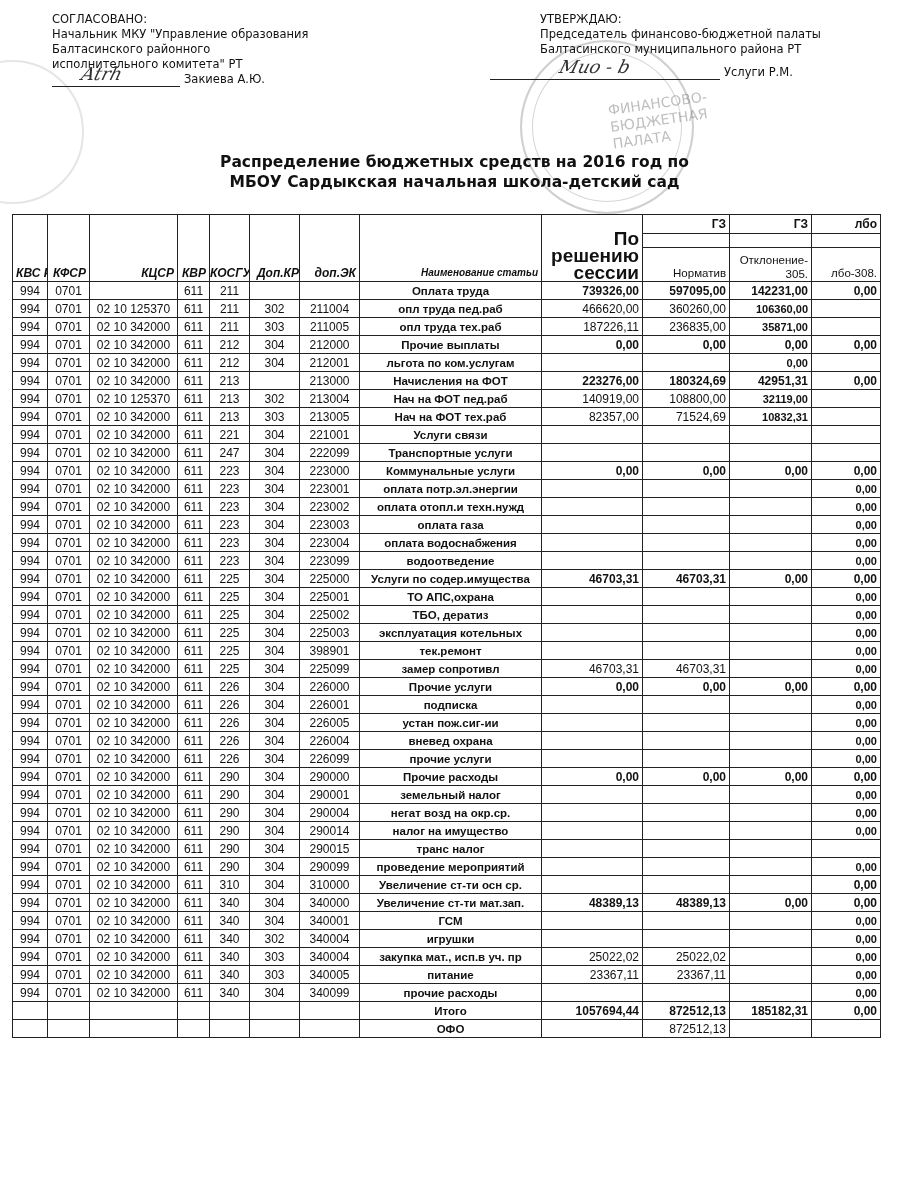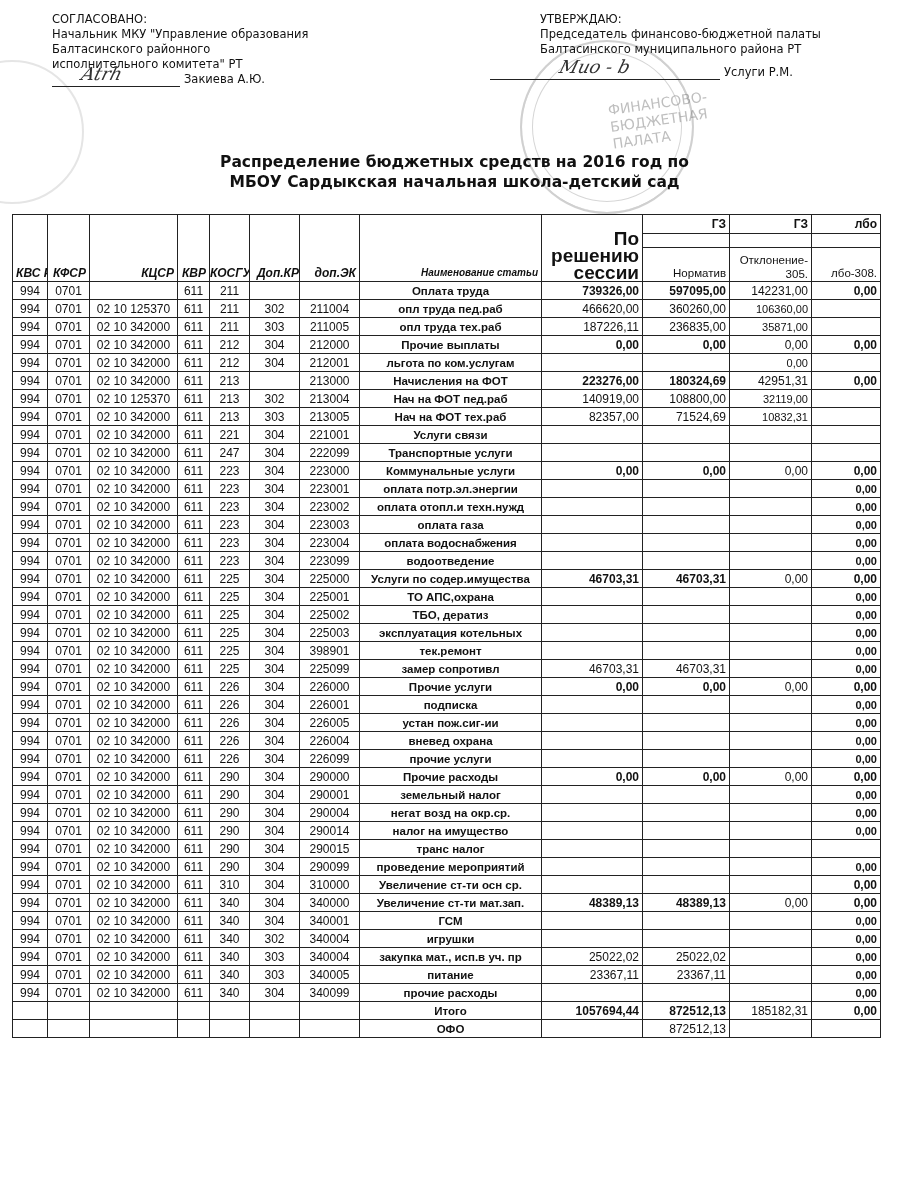--- a/index.html
+++ b/index.html
@@ -16,21 +16,21 @@
   .title { position: absolute; left: 0; width: 909px; top: 152px; text-align: center; font-family: "DejaVu Sans", sans-serif; font-weight: bold; font-size: 15.5px; line-height: 20px; }
   table.budget { position: absolute; left: 12px; top: 214px; border-collapse: collapse; table-layout: fixed; width: 868px; font-family: "Liberation Sans", sans-serif; font-size: 12px; }
   table.budget td, table.budget th { border: 1px solid #222; padding: 0 3px; height: 17px; line-height: 16px; white-space: nowrap; overflow: hidden; }
   table.budget th { font-weight: bold; font-style: italic; font-size: 12px; vertical-align: bottom; text-align: right; }
   table.budget th.plain { font-style: normal; }
   table.budget th.small { font-weight: normal; font-style: normal; font-size: 11.5px; }
   td.c { text-align: center; }
   td.r { text-align: right; }
   td.name { text-align: center; font-size: 11.5px; font-weight: bold; }
   tr.bold td.name, tr.bold td.num { font-weight: bold; }
-  td.dev { font-weight: normal; font-size: 11px; }
+  td.dev { font-weight: bold; font-size: 11px; }
   td.lbo { font-weight: bold; font-size: 11px; }
   tr.bold td.dev, tr.bold td.lbo { font-size: 12px; }
 </style>
 </head>
 <body>
 
 <div class="stamp-left"></div>
 
 <div class="approval-left">
   <div>СОГЛАСОВАНО:</div>

